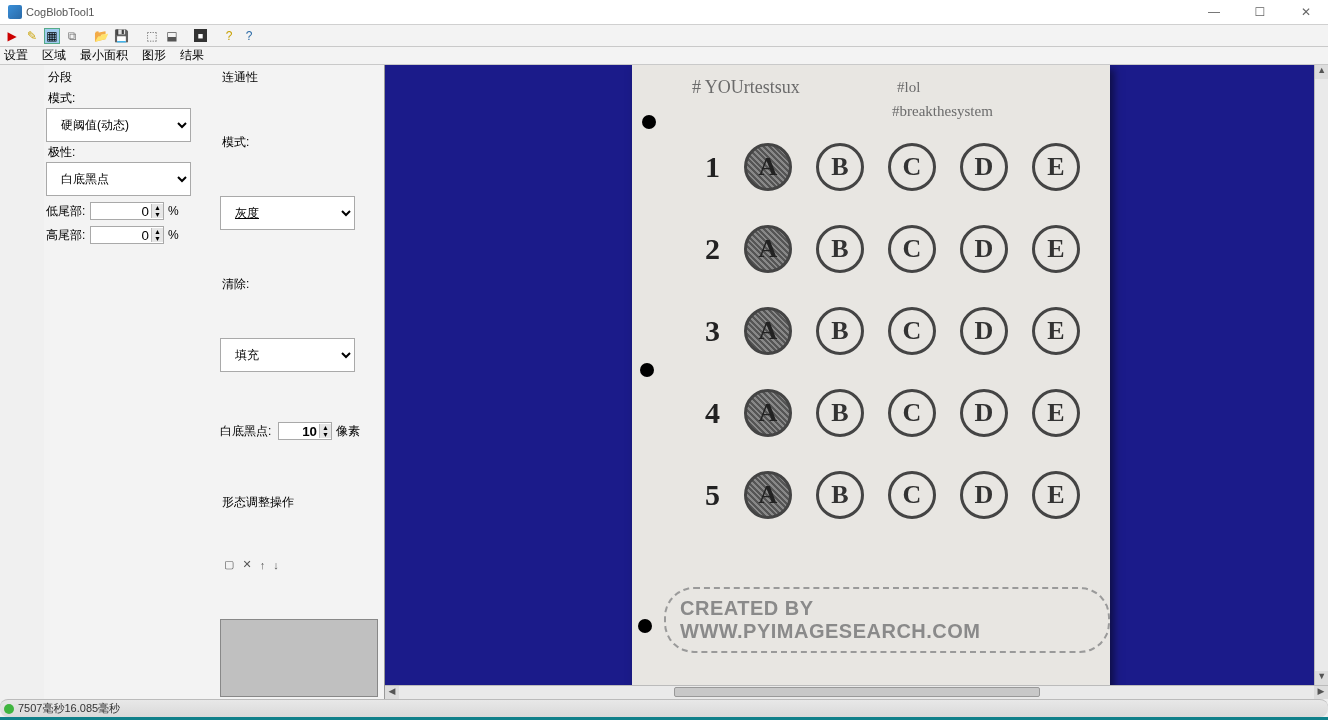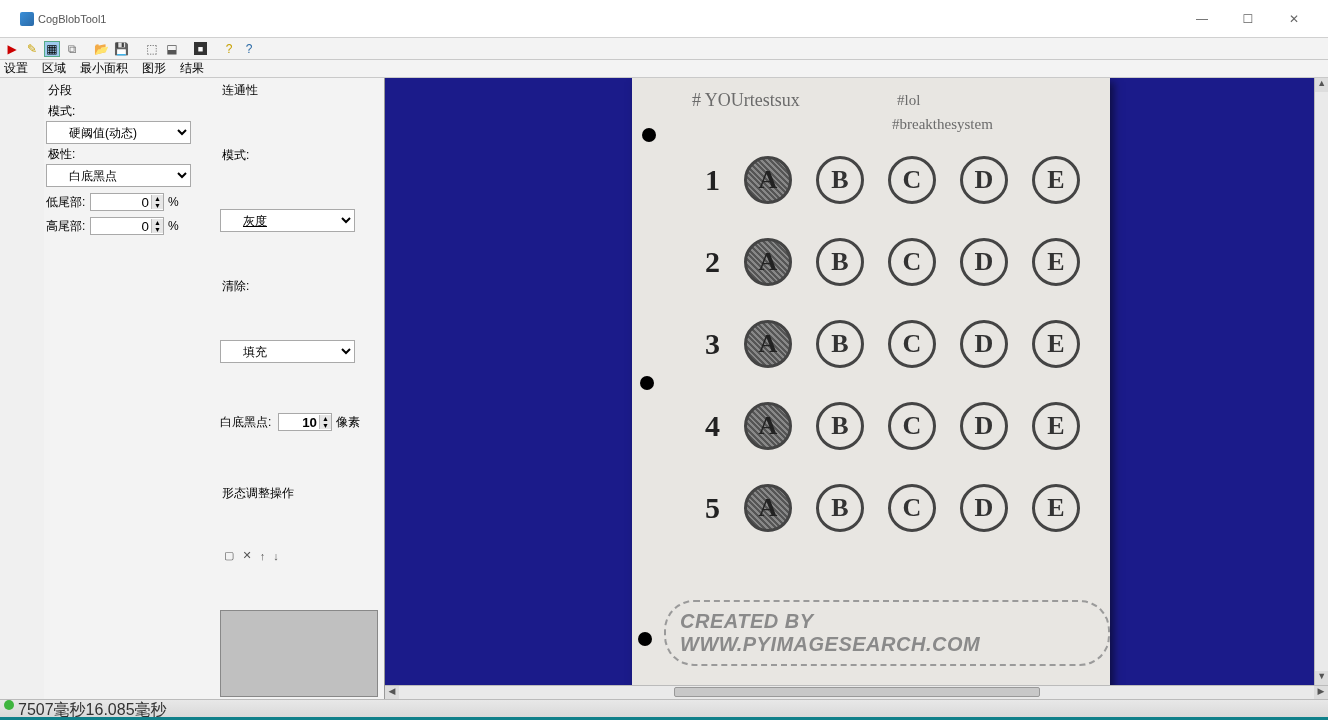--- a/index.html
+++ b/index.html
@@ -7,25 +7,25 @@
     font-family: "Microsoft YaHei", "SimSun", Arial, sans-serif;
     font-size: 12px;
     background: #f0f0f0;
     width: 1328px;
     height: 720px;
     overflow: hidden;
     display: flex;
     flex-direction: column;
   }
   .titlebar {
-    height: 38px;
+    height: 25px;
     background: #ffffff;
     display: flex;
     align-items: center;
-    padding: 0 20px;
+    padding: 0 8px;
     border-bottom: 1px solid #d0d0d0;
   }
   .titlebar .app-icon {
     width: 14px; height: 14px;
     background: linear-gradient(135deg,#3a8fd8,#2a6aa8);
     margin-right: 4px;
     border-radius: 2px;
   }
   .titlebar .title { flex: 1; color: #555; font-size: 11px; }
   .win-btns { display: flex; gap: 18px; }
@@ -74,22 +74,22 @@
     display:flex; flex-direction:column;
   }
   .col1 { width: 170px; }
   .col2 { width: 158px; gap: 44px; }
   .field-label { font-size:12px; color:#000; margin: 2px 0 1px 2px; }
   .section-label { font-size:12px; color:#000; margin: 2px 0 2px 2px; }
   select, input[type=text] {
     font-size: 12px;
     border: 1px solid #a9a9a9;
     background:#fff;
-    height: 23px;
-    padding: 0 18px;
+    height: 34px;
+    padding: 0 10px;
   }
   select { width: 145px; }
   .spin-row {
     display:flex; align-items:center; gap:2px; margin-top:6px;
   }
   .spin-row .lbl { width: 42px; }
   .spinbox {
     display:flex; align-items:center;
     border:1px solid #a9a9a9; background:#fff; height:18px;
   }
@@ -206,23 +206,24 @@
   .h-scroll .arrow { width:14px; text-align:center; font-size:9px; color:#555; cursor:pointer; background:#ddd;}
   .h-scroll .track { flex:1; position:relative; }
   .h-scroll .thumb {
     position:absolute; left:30%; top:1px; height:10px; width:40%;
     background:#c8c8c8; border:1px solid #999; border-radius:2px;
   }
   .statusbar {
     height:18px;
     background: linear-gradient(#e8e8e8,#d9d9d9);
     border-top:1px solid #bbb;
-    display:flex; 
-    font-size:16px; color:#333;
+    display:flex; align-items:center;
+    font-size:11px; color:#333;
     padding:0 4px;
+    border-radius:8px;
   }
   .statusbar .dot {
     width:10px; height:10px; background:#3fb53f; border-radius:50%; margin-right:4px;
   }
   .taskbar {
     height:3px;
     background:#10808a;
   }
 </style>
 </head>
@@ -332,21 +333,21 @@
     <div class="image-viewport">
       <div class="image-canvas">
         <div class="sheet">
           <div class="hash" style="left:60px;top:12px;"># YOUrtestsux</div>
           <div class="hash" style="left:265px;top:14px;font-size:15px;">#lol</div>
           <div class="hash" style="left:260px;top:38px;font-size:15px;">#breakthesystem</div>
           <div class="registration" style="left:10px;top:50px;"></div>
           <div class="registration" style="left:8px;top:298px;"></div>
           <div class="registration" style="left:6px;top:554px;"></div>
           <div id="questions-holder"></div>
-          <div class="watermark-box" style="left:32px; top:522px;font-style:italic;">CREATED BY WWW.PYIMAGESEARCH.COM</div>
+          <div class="watermark-box" style="left:32px; top:522px;">CREATED BY WWW.PYIMAGESEARCH.COM</div>
         <div class="q-row" style="left: 68px; top: 78px;">
               <div class="q-num">1</div>
               <div class="bubble filled">A</div>
               <div class="bubble">B</div>
               <div class="bubble">C</div>
               <div class="bubble">D</div>
               <div class="bubble">E</div>
             </div>
             <div class="q-row" style="left: 68px; top: 160px;">
               <div class="q-num">2</div>

